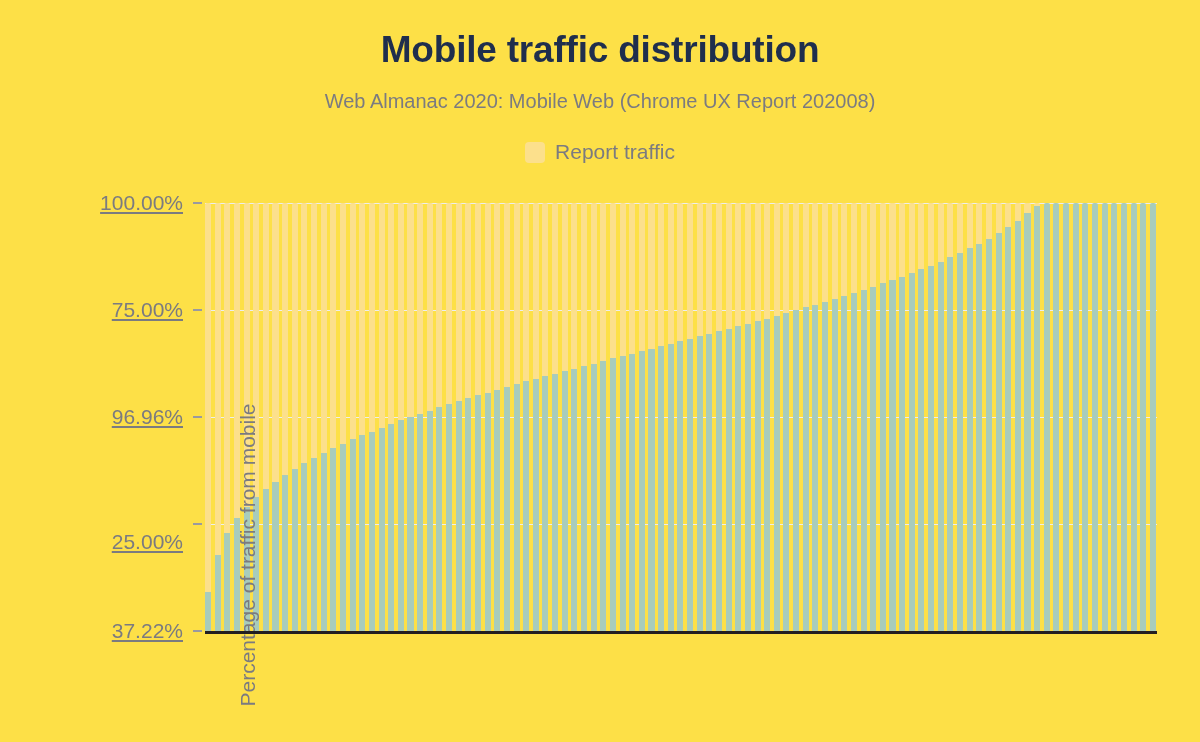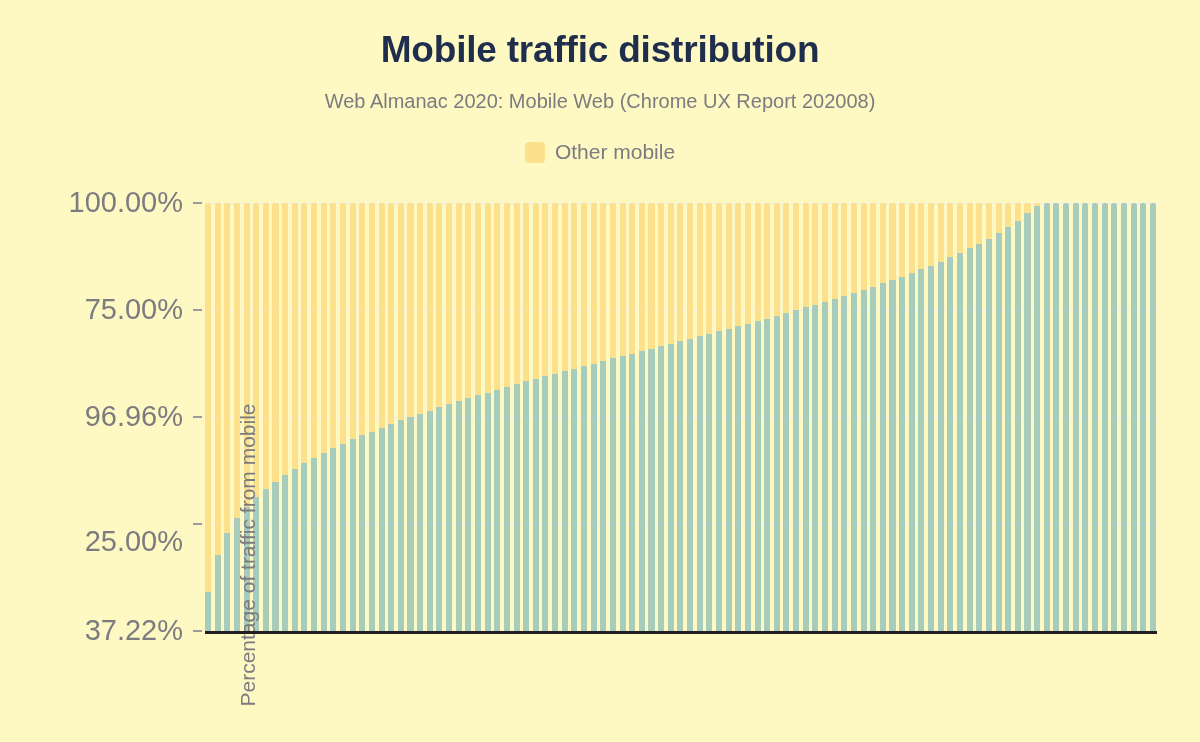--- a/index.html
+++ b/index.html
@@ -8,21 +8,21 @@
     background: #ffffff;
   }
   body {
     font-family: "Liberation Sans", sans-serif;
     -webkit-font-smoothing: antialiased;
   }
   #figure {
     position: relative;
     width: 1200px;
     height: 742px;
-    background: #fef9c3;
+    background: #fde047;
     overflow: hidden;
   }
 
   
   #chart-title {
     position: absolute;
     left: 0;
     top: 28px;
     width: 1200px;
     text-align: center;
@@ -131,23 +131,24 @@
     top: 631px;
     width: 952px;
     height: 3px;
     background: #231f20;
   }
   .y-tick-label {
     position: absolute;
     right: 0;
     width: 190px;
     text-align: right;
-    font-size: 29px;
+    font-size: 21px;
     color: #7b7b80;
     line-height: 21px;
+    text-decoration: underline;
   }
   .y-tick-mark {
     position: absolute;
     width: 9px;
     height: 2px;
     background: #9a9aa0;
   }
   #y-axis-title {
     position: absolute;
     left: -192px;
@@ -176,21 +177,21 @@
 
 <div id="figure">
 
   <div id="chart-title">Mobile traffic distribution</div>
 
   <div id="chart-subtitle">Web Almanac 2020: Mobile Web (Chrome UX Report 202008)</div>
 
   <div id="legend">
       <div class="legend-item">
         <span class="legend-swatch" style="background: rgb(252, 224, 140);"></span>
-        <span class="legend-label">Other mobile</span>
+        <span class="legend-label">Report traffic</span>
       </div>
     </div>
 
   <div id="plot-wrap">
     <div id="plot-area">
       <div id="gridlines">
           <div class="gridline" style="top: 428px;"></div>
           <div class="gridline" style="top: 321px;"></div>
           <div class="gridline" style="top: 214px;"></div>
           <div class="gridline" style="top: 107px;"></div>

